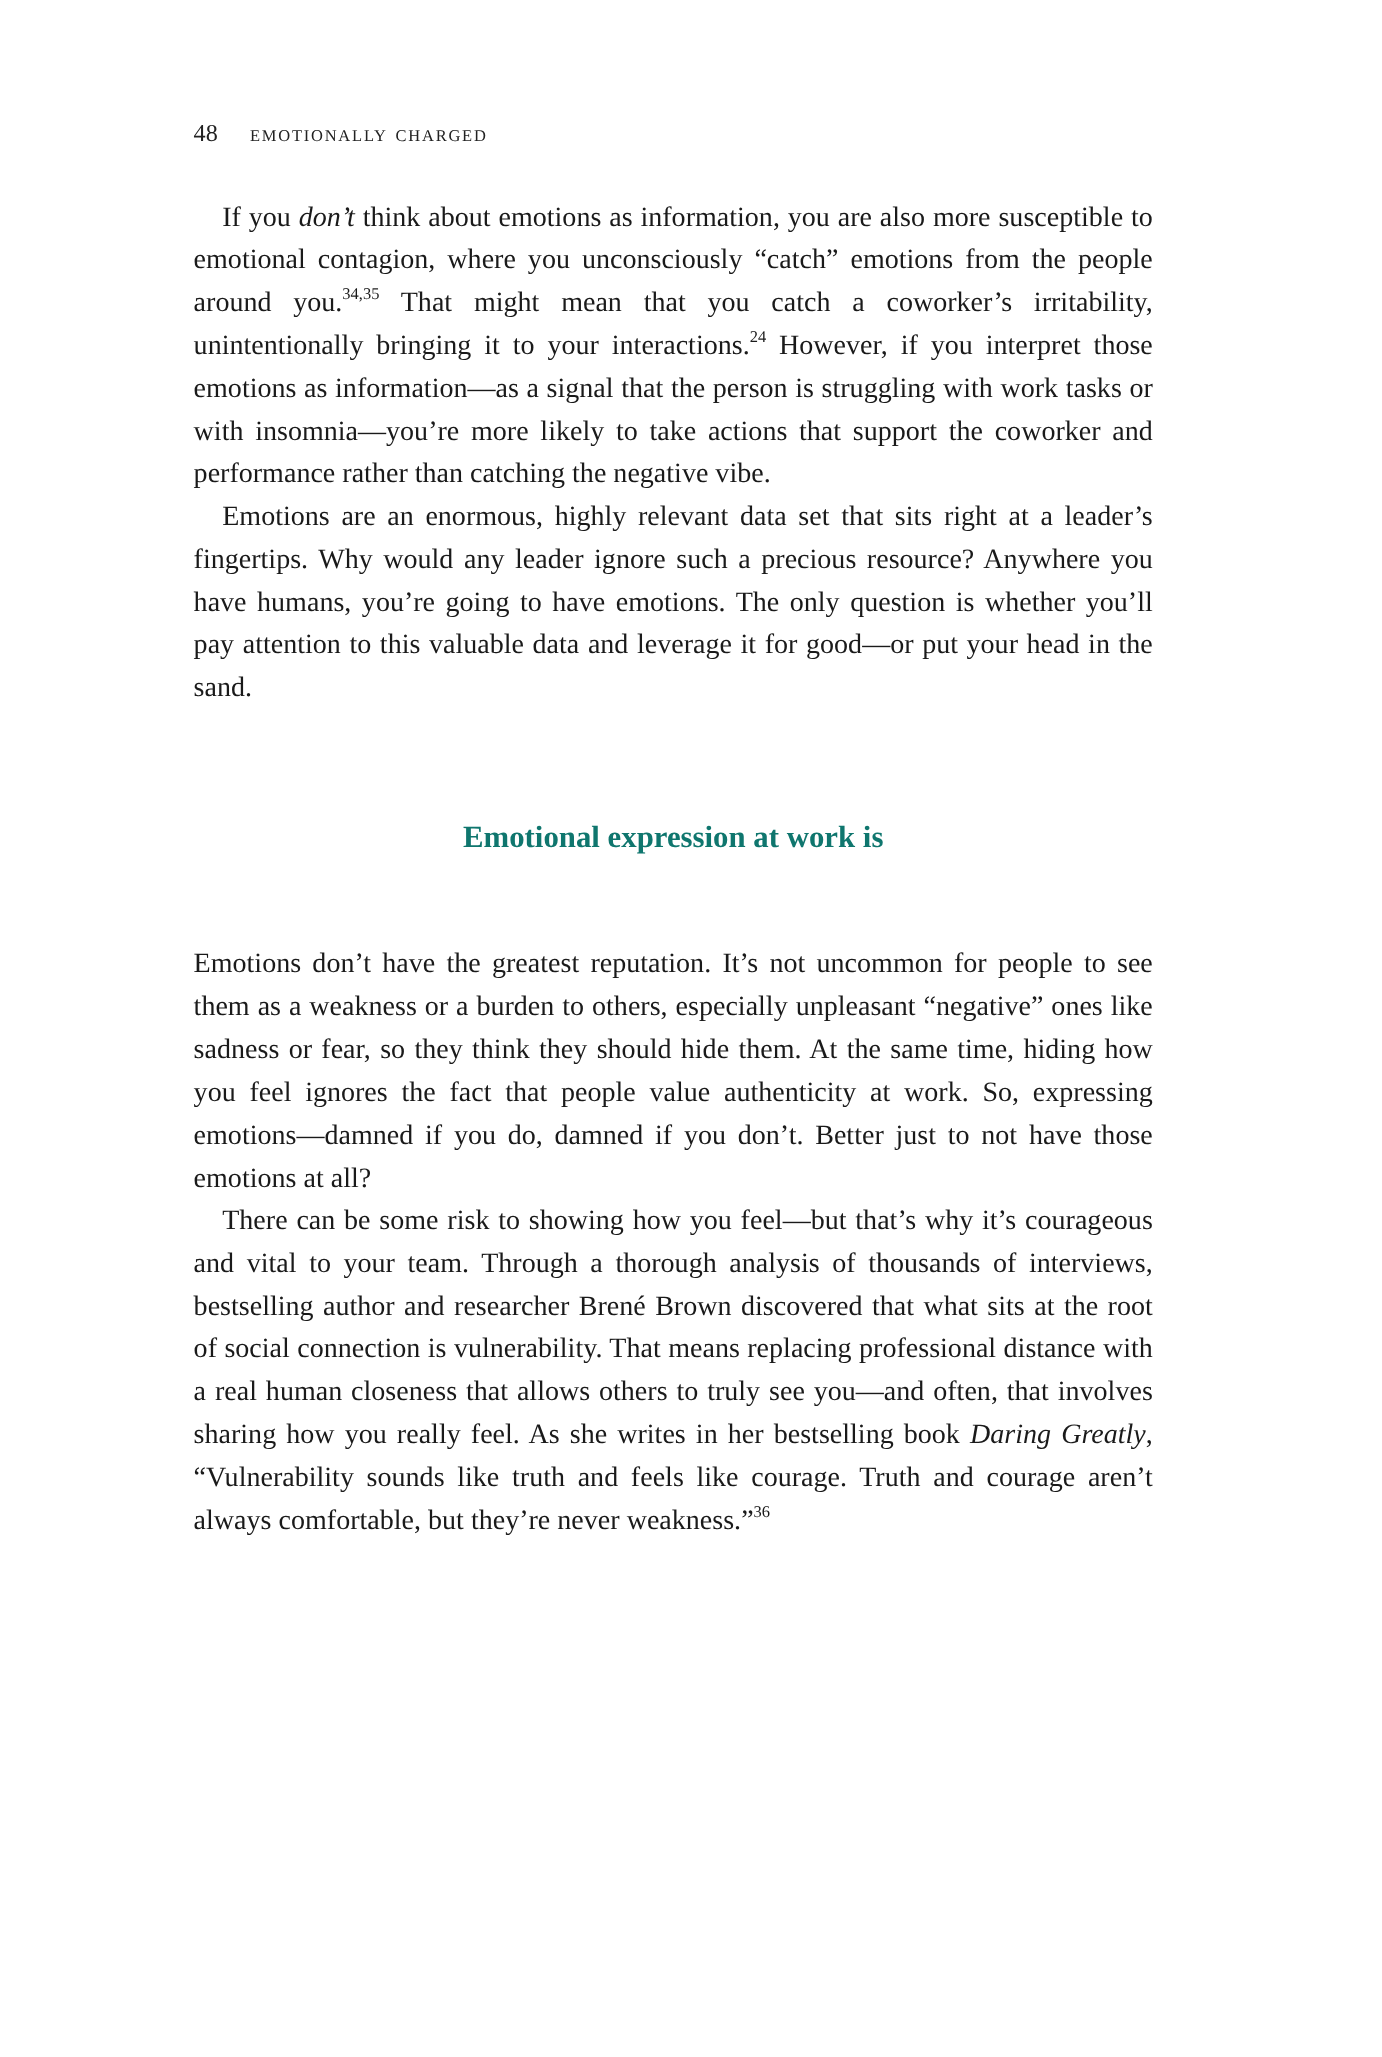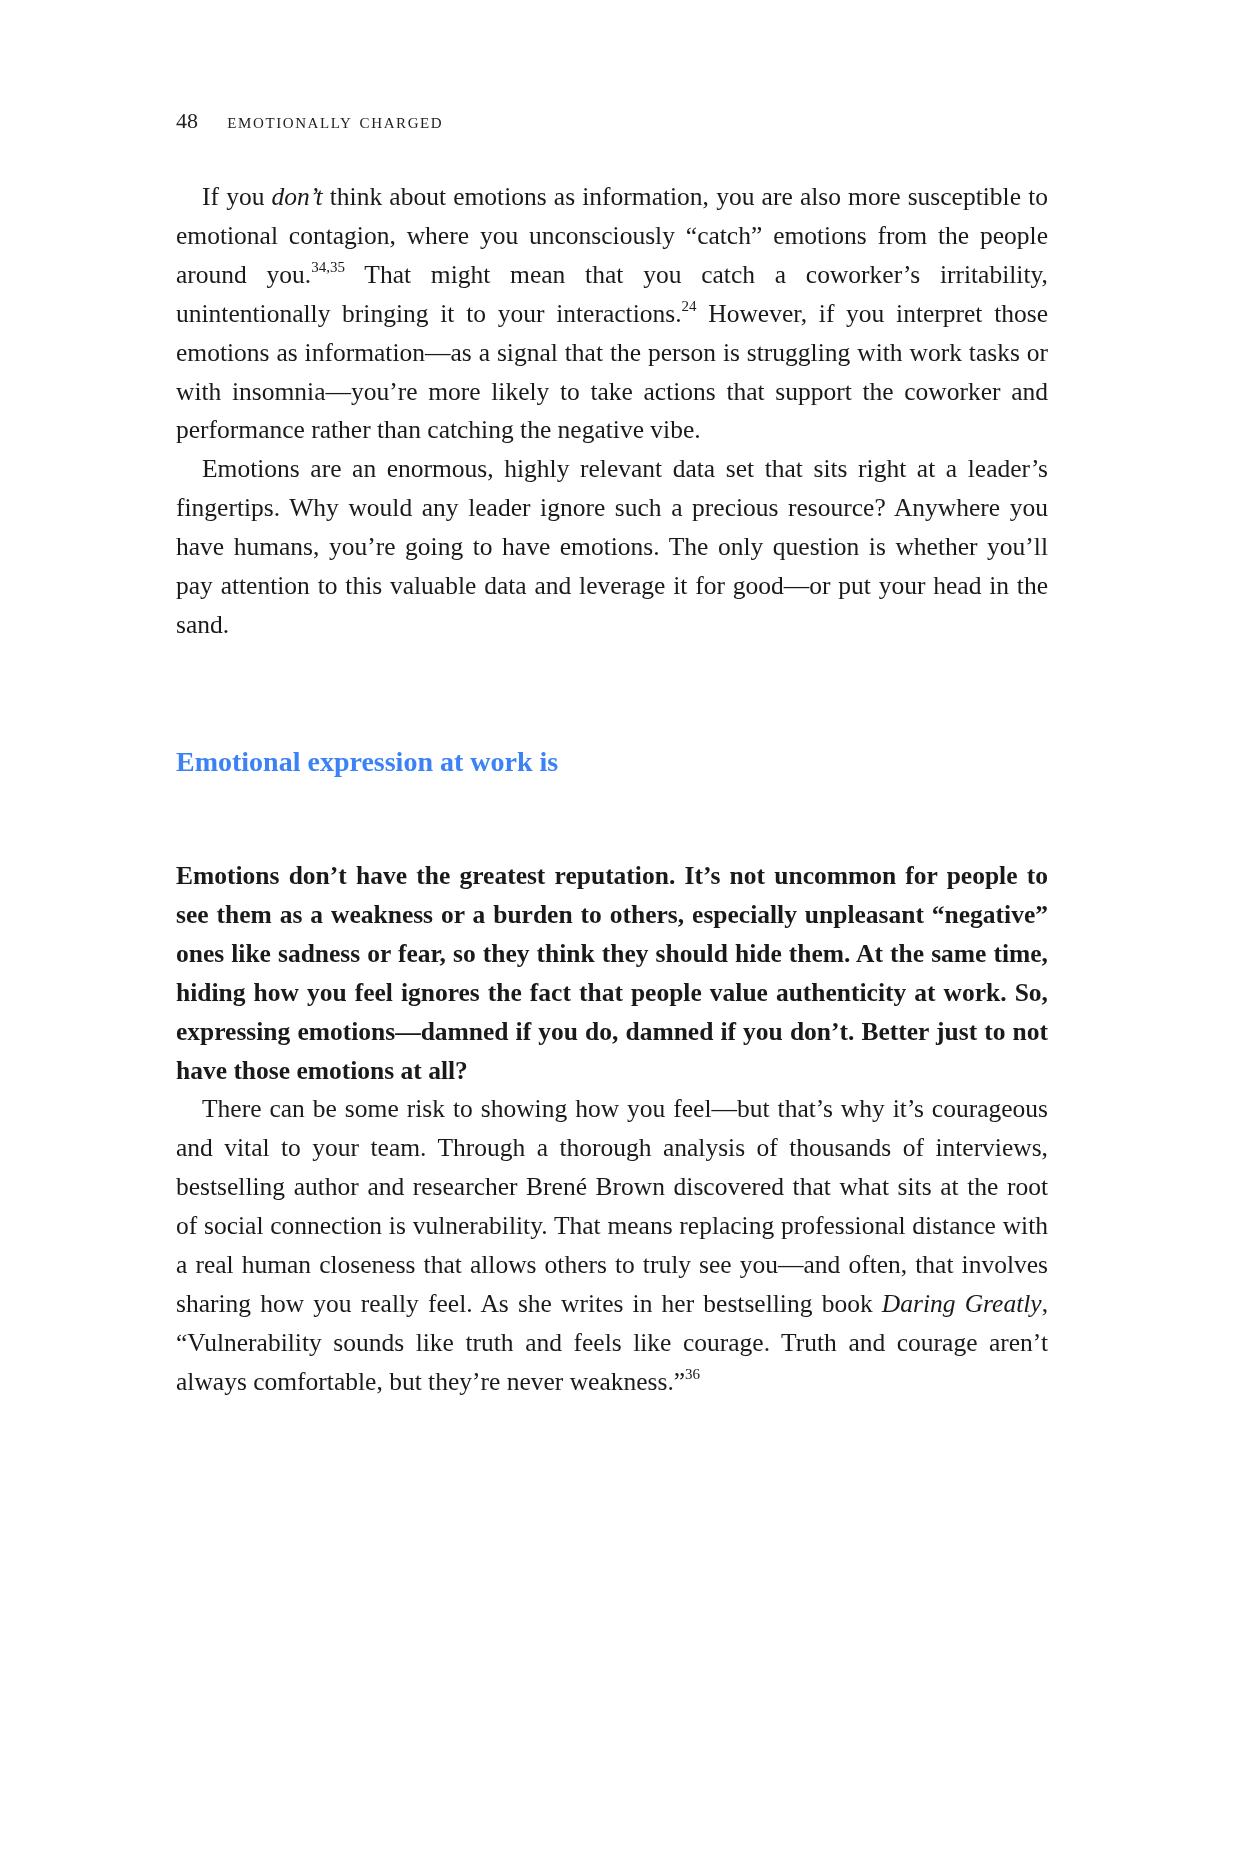--- a/index.html
+++ b/index.html
@@ -15,28 +15,28 @@
   .running-head .title { font-variant: small-caps; text-transform: lowercase; letter-spacing: 1.6px; font-size: 22px; }
   .text-block {
     position: absolute; left: 176px; width: 872px;
     font-family: "Liberation Serif", "DejaVu Serif", serif;
     font-size: 25.5px; line-height: 38.9px;
     text-align: justify; hyphens: manual;
   }
   .block-1 { top: 178px; }
   .block-2 { top: 857px; }
   p { margin: 0; text-indent: 26px; }
-  p.noindent { text-indent: 0; font-weight: bold; }
+  p.noindent { text-indent: 0; }
   sup { font-size: 15px; line-height: 0; vertical-align: 0; position: relative; top: -11px; margin-top: 14px; }
   em { }
   .section-heading {
     position: absolute; left: 176px; width: 872px; top: 742px;
     font-family: "Liberation Serif", "DejaVu Serif", serif;
     font-weight: bold; font-size: 28px; line-height: 40px;
-    color: #3b82f6;
+    text-align: center; color: #0f766e;
   }
   .section-heading span { display: block; }
 </style>
 </head>
 <body>
 
 <div class="page">
 
   <div class="running-head">
     <span class="folio">48</span>

